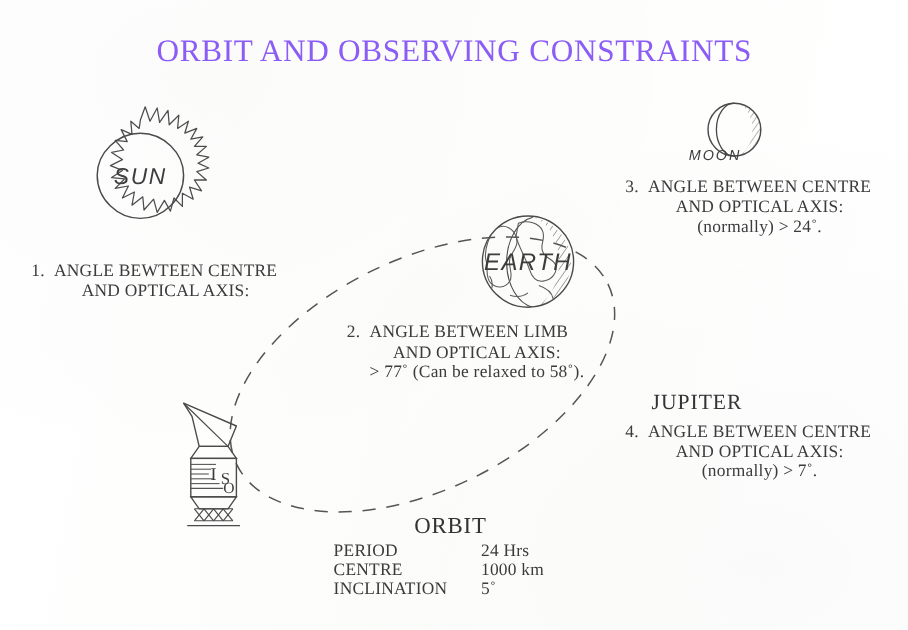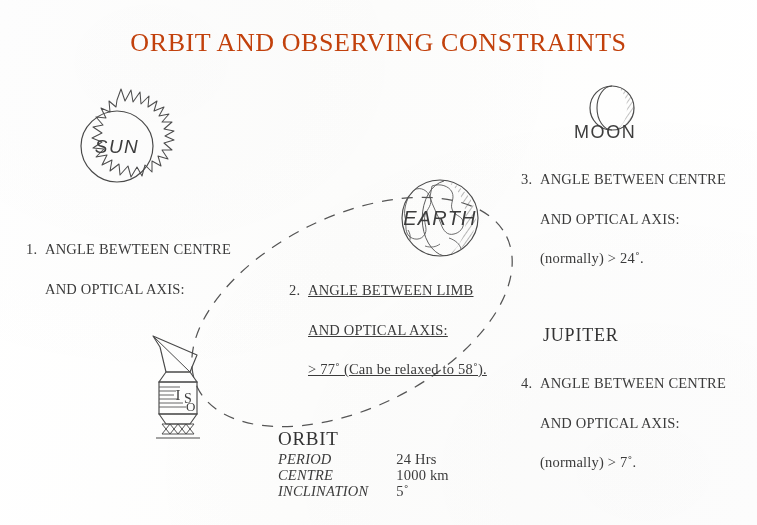--- a/index.html
+++ b/index.html
@@ -32,48 +32,49 @@
   }
   .title {
     position: absolute;
     left: 0;
     top: 28px;
     width: 757px;
     text-align: center;
     font-family: "Liberation Serif", serif;
     font-size: 26px;
     letter-spacing: 0.6px;
-    color: #c2410c;
+    color: #8b5cf6;
     white-space: nowrap;
   }
   .block {
     position: absolute;
     font-family: "Liberation Serif", serif;
     color: #3b3b3b;
   }
   .item {
     font-size: 14.5px;
     line-height: 16.5px;
     letter-spacing: 0.2px;
   }
   .item .num {
     display: inline-block;
     width: 19px;
   }
   .item .ln {
     display: block;
     white-space: nowrap;
-    margin-top: 23px;
   }
   .item .ln.ind {
     padding-left: 19px;
+    text-align: center;
   }
   .body-label {
     font-family: "Liberation Sans", sans-serif;
-    font-size: 18px;
+    font-style: italic;
+    font-size: 12px;
     letter-spacing: 1.6px;
     color: #3d3d3d;
     white-space: nowrap;
   }
   .planet-head {
     font-family: "Liberation Serif", serif;
     font-size: 18px;
     letter-spacing: 0.8px;
     color: #333333;
     white-space: nowrap;
@@ -81,35 +82,35 @@
   
   #orbit-table {
     left: 278px;
     top: 428px;
   }
   #orbit-table .tbl-title {
     font-size: 19px;
     letter-spacing: 0.7px;
     margin-bottom: 2px;
     color: #333333;
+    text-align: center;
   }
   #orbit-table table {
     border-collapse: collapse;
     font-size: 14.5px;
     letter-spacing: 0.2px;
   }
   #orbit-table td {
     padding: 0 0 0.5px 0;
     line-height: 15.5px;
     white-space: nowrap;
     color: #3b3b3b;
   }
   #orbit-table td.k {
     padding-right: 28px;
-    font-style: italic;
   }
   #orbit-table td.v {
     min-width: 72px;
   }
 </style>
 </head>
 <body>
 
 <div id="page">
   <div id="paper-tone"></div>
@@ -224,21 +225,21 @@
     </g>
   </svg>
 
   <div class="title">ORBIT AND OBSERVING CONSTRAINTS</div>
 
   <div class="block item" style="left:26px; top:218px;">
     <span class="ln"><span class="num">1.</span><span>ANGLE BEWTEEN CENTRE</span></span>
     <span class="ln ind">AND  OPTICAL AXIS:</span>
   </div>
 
-  <div class="block item" style="left:289px; top:259px;text-decoration:underline;">
+  <div class="block item" style="left:289px; top:269px;">
     <span class="ln"><span class="num">2.</span><span>ANGLE BETWEEN LIMB</span></span>
     <span class="ln ind">AND OPTICAL AXIS:</span>
     <span class="ln ind">&gt; 77˚ (Can be relaxed to 58˚).</span>
   </div>
 
   <div class="block body-label" style="left:574px; top:122px;">MOON</div>
 
   <div class="block item" style="left:521px; top:148px;">
     <span class="ln"><span class="num">3.</span><span>ANGLE BETWEEN CENTRE</span></span>
     <span class="ln ind">AND  OPTICAL AXIS:</span>

